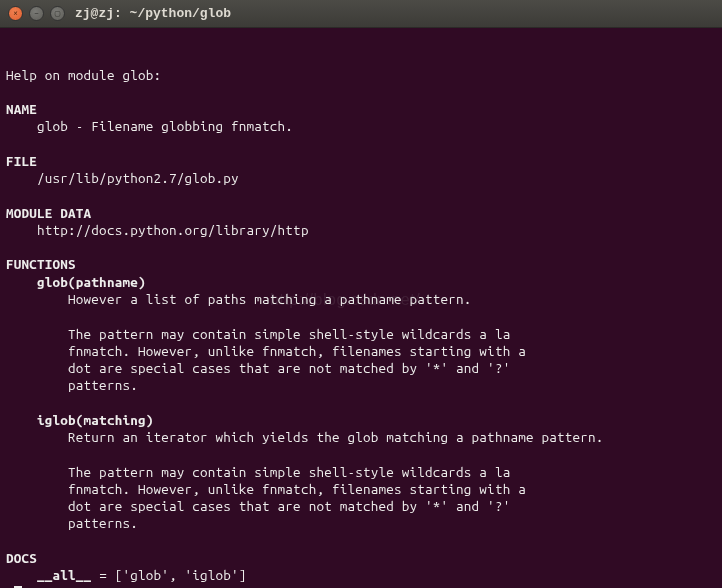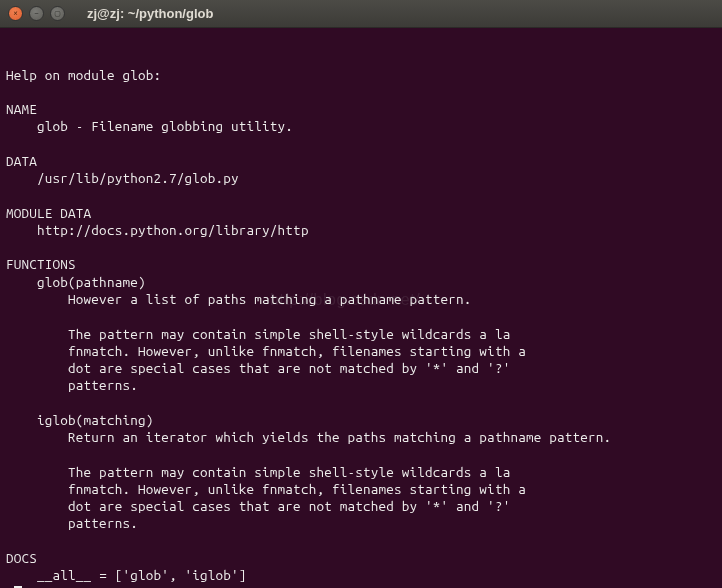--- a/index.html
+++ b/index.html
@@ -36,35 +36,35 @@
     justify-content: center;
     font-size: 9px;
     color: #3a3a36;
     line-height: 1;
   }
   .wbtn.close {
     background: radial-gradient(circle at 40% 35%, #f08050, #e06030);
     color: #5a2a10;
   }
   .title-text {
-    margin-left: 22px;
+    margin-left: 10px;
     color: #dfdbd2;
     font-size: 13px;
     font-weight: bold;
-    font-family: Liberation Sans, sans-serif;
+    font-family: Liberation Mono, monospace;
   }
   .terminal {
     padding: 4px 6px;
     line-height: 1.28;
     letter-spacing: 0.2px;
     white-space: pre;
     position: relative;
     height: calc(100% - 28px);
   }
-  .bold { font-weight: normal; text-align: center; }
+  .bold { font-weight: bold; text-align: center; }
   .cursor {
     display: inline-block;
     width: 8px;
     height: 15px;
     background: #eeeeec;
     vertical-align: text-bottom;
     margin-left: 0px;
   }
   .watermark {
     position: absolute;
@@ -93,39 +93,39 @@
       </div>
   </div>
   <div class="title-text">zj@zj: ~/python/glob</div>
 </div>
 
 <div class="terminal">
 <div class="watermark">http://blog.csdn.net/</div>
 <span>Help on module glob:</span>
 
 <span class="bold">NAME</span>
-<span>    glob - Filename globbing utility.</span>
+<span>    glob - Filename globbing fnmatch.</span>
 
-<span class="bold">DATA</span>
+<span class="bold">FILE</span>
 <span>    /usr/lib/python2.7/glob.py</span>
 
 <span class="bold">MODULE DATA</span>
 <span>    http://docs.python.org/library/http</span>
 
 <span class="bold">FUNCTIONS</span>
 <span class="bold">    glob(pathname)</span>
 <span>        However a list of paths matching a pathname pattern.</span>
 
 <span>        The pattern may contain simple shell-style wildcards a la</span>
 <span>        fnmatch. However, unlike fnmatch, filenames starting with a</span>
 <span>        dot are special cases that are not matched by '*' and '?'</span>
 <span>        patterns.</span>
 
 <span class="bold">    iglob(matching)</span>
-<span>        Return an iterator which yields the paths matching a pathname pattern.</span>
+<span>        Return an iterator which yields the glob matching a pathname pattern.</span>
 
 <span>        The pattern may contain simple shell-style wildcards a la</span>
 <span>        fnmatch. However, unlike fnmatch, filenames starting with a</span>
 <span>        dot are special cases that are not matched by '*' and '?'</span>
 <span>        patterns.</span>
 
 <span class="bold">DOCS</span>
 <span class="bold">    __all__</span><span> = ['glob', 'iglob']</span>
 <span>:</span><span class="cursor"></span>
 </div>

